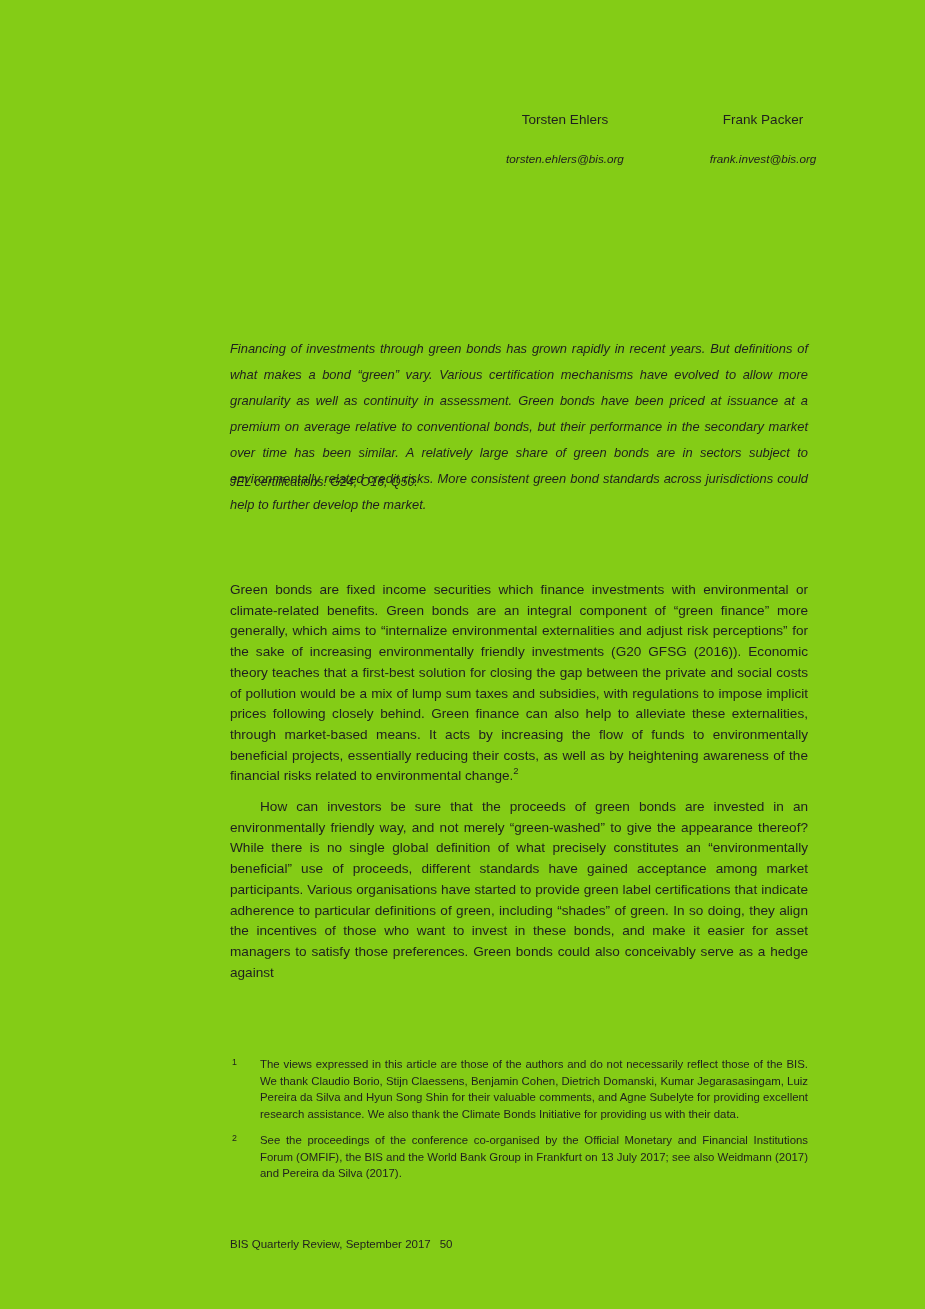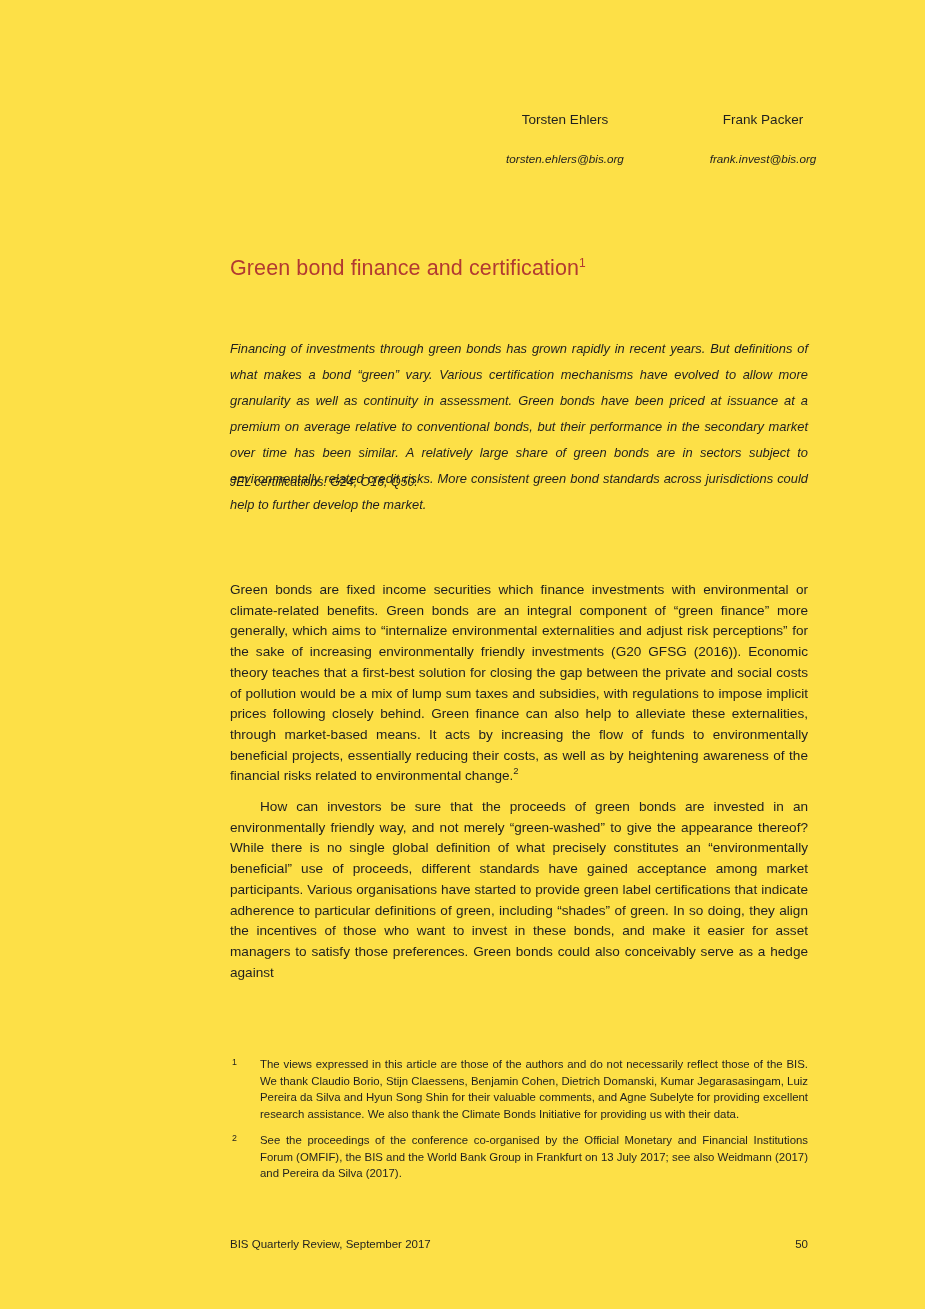--- a/index.html
+++ b/index.html
@@ -8,21 +8,21 @@
     height: 1309px;
     background: #ffffff;
     position: relative;
     font-family: "Liberation Sans", sans-serif;
     color: #1f1f1f;
     -webkit-font-smoothing: antialiased;
   }
   .page {
     position: absolute;
     inset: 0;
-    background: #fde047;
+    background: #84cc16;
   }
   
   .authors {
     position: absolute;
     top: 112px;
     left: 230px;
     width: 578px;
     height: 60px;
   }
   .author {
@@ -111,42 +111,41 @@
     font-size: 8.8px;
   }
 
   
   .page-footer {
     position: absolute;
     top: 1238px;
     left: 230px;
     width: 578px;
     display: flex;
-    justify-content: space-between;
+    justify-content: flex-start;
     font-size: 11.5px;
     gap: 9px;
   }
 </style>
 </head>
 <body>
 
 <div class="page">
 
   <div class="authors">
     <div class="author author-1">
       <div class="author-name">Torsten Ehlers</div>
       <div class="author-email">torsten.ehlers@bis.org</div>
     </div>
     <div class="author author-2">
       <div class="author-name">Frank Packer</div>
       <div class="author-email">frank.invest@bis.org</div>
     </div>
   </div>
 
-  <h1 class="title"><span>Green bond finance and certification</span><sup>1</sup></h1>
 
   <p class="abstract">Financing of investments through green bonds has grown rapidly in recent years. But definitions of what makes a bond “green” vary. Various certification mechanisms have evolved to allow more granularity as well as continuity in assessment. Green bonds have been priced at issuance at a premium on average relative to conventional bonds, but their performance in the secondary market over time has been similar. A relatively large share of green bonds are in sectors subject to environmentally related credit risks. More consistent green bond standards across jurisdictions could help to further develop the market.</p>
 
   <p class="jel">JEL certifications: G24, O16, Q50.</p>
 
   <div class="body-text">
     <p><span>Green bonds are fixed income securities which finance investments with environmental or climate-related benefits. Green bonds are an integral component of “green finance” more generally, which aims to “internalize environmental externalities and adjust risk perceptions” for the sake of increasing environmentally friendly investments (G20 GFSG (2016)). Economic theory teaches that a first-best solution for closing the gap between the private and social costs of pollution would be a mix of lump sum taxes and subsidies, with regulations to impose implicit prices following closely behind. Green finance can also help to alleviate these externalities, through market-based means. It acts by increasing the flow of funds to environmentally beneficial projects, essentially reducing their costs, as well as by heightening awareness of the financial risks related to environmental change.</span><sup>2</sup></p>
     <p class="indent continued"><span>How can investors be sure that the proceeds of green bonds are invested in an environmentally friendly way, and not merely “green-washed” to give the appearance thereof? While there is no single global definition of what precisely constitutes an “environmentally beneficial” use of proceeds, different standards have gained acceptance among market participants. Various organisations have started to provide green label certifications that indicate adherence to particular definitions of green, including “shades” of green. In so doing, they align the incentives of those who want to invest in these bonds, and make it easier for asset managers to satisfy those preferences. Green bonds could also conceivably serve as a hedge against</span></p>
   </div>
 

